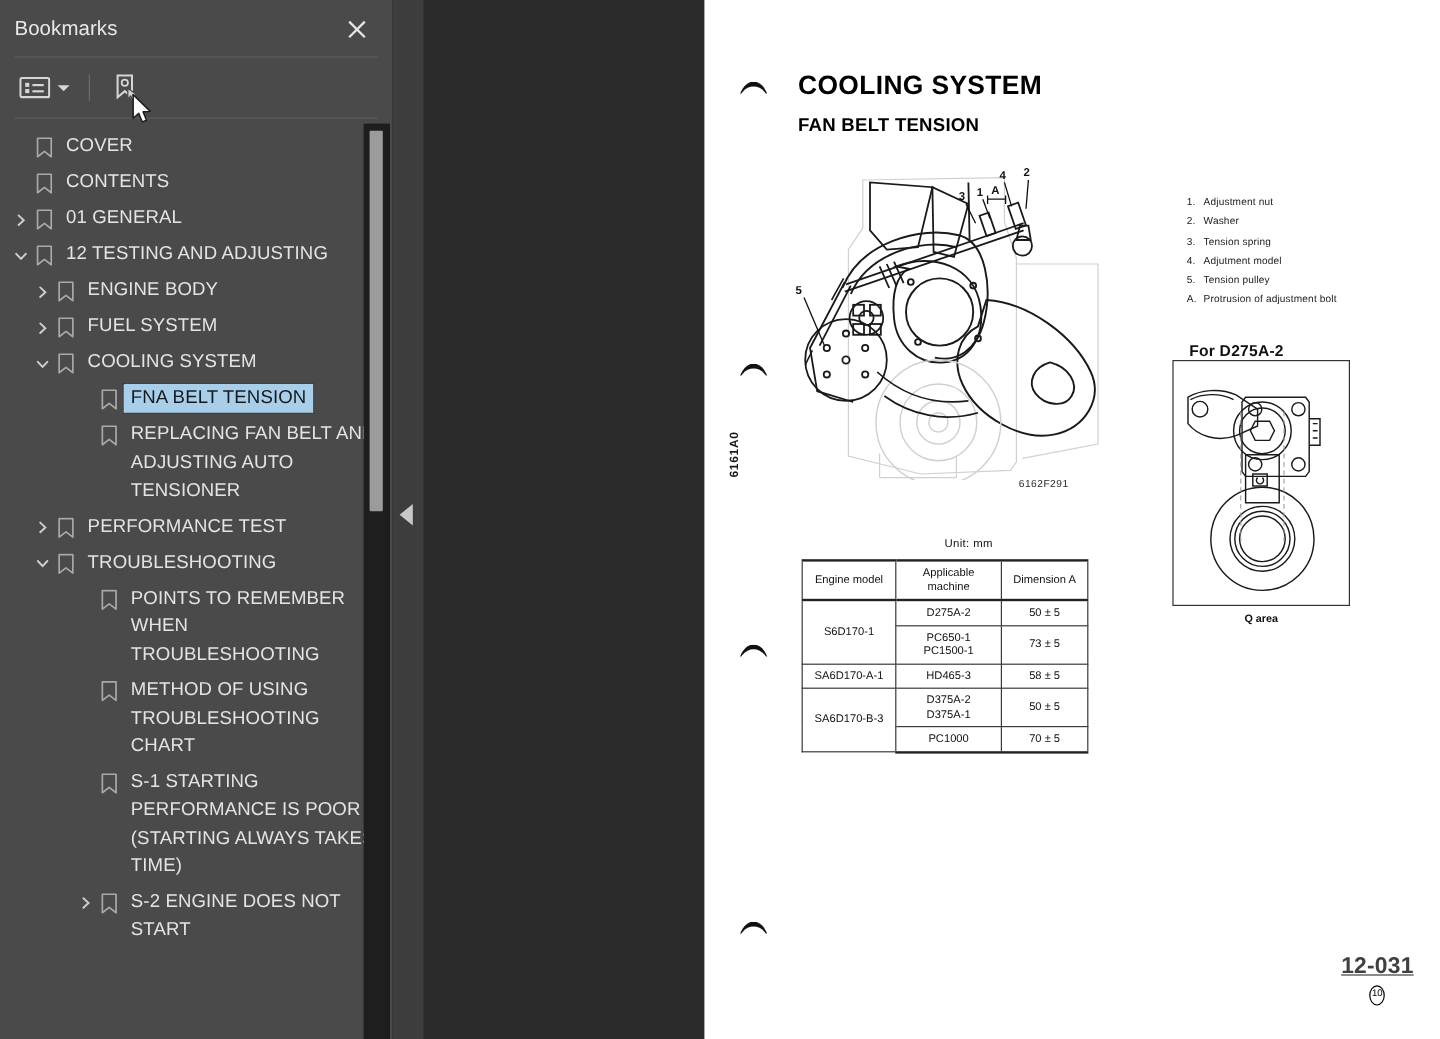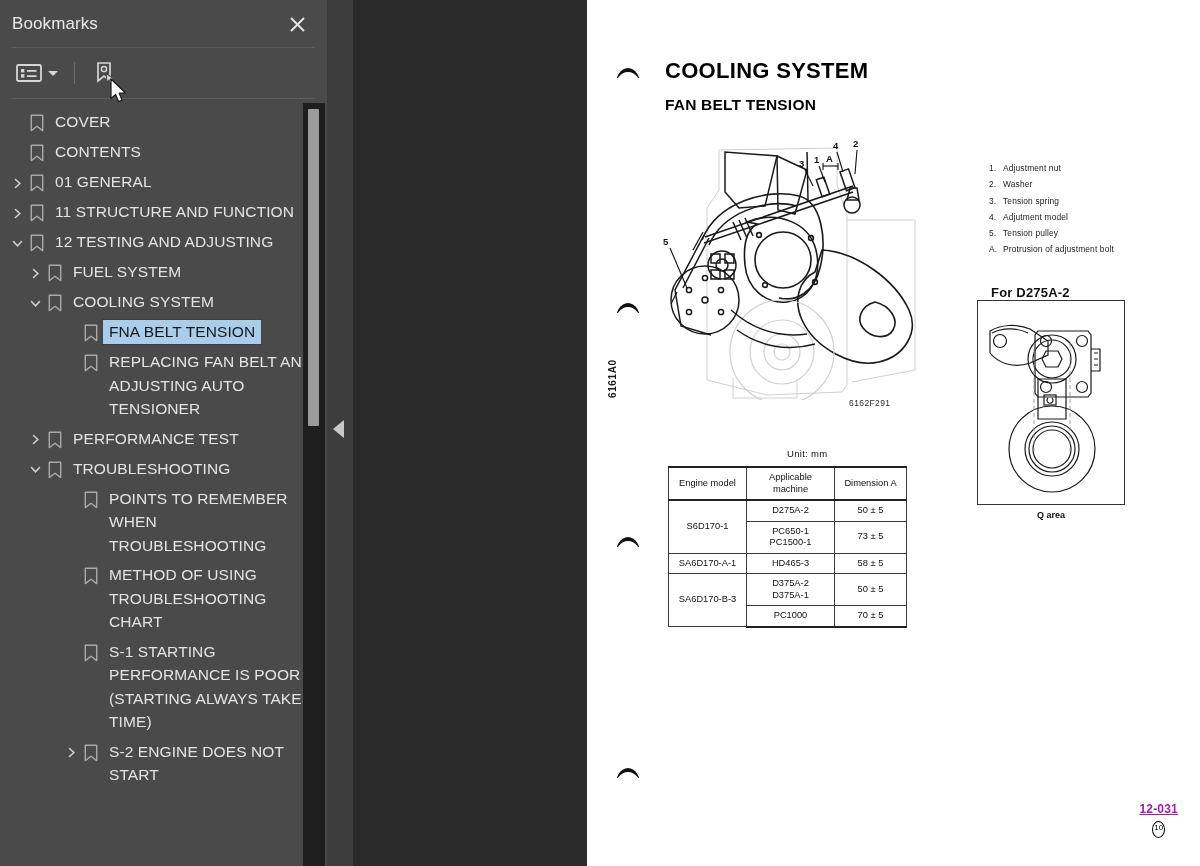--- a/index.html
+++ b/index.html
@@ -278,21 +278,21 @@
   #spec-table td.machine { width: 88px; }
   #spec-table td.dim { width: 72px; }
 
   
   #pg-footer {
     position: absolute;
     right: 22px; bottom: 28px;
     text-align: center;
   }
   #pg-num {
-    font-size: 12px; font-weight: bold; color: #a21caf;
+    font-size: 19px; font-weight: bold; color: #404040;
     letter-spacing: .2px;
     text-decoration: underline;
   }
   #pg-rev {
     margin-top: 1px;
     display: inline-block;
     font-size: 8px; color: #000;
     border: 1px solid #000;
     border-radius: 50%;
     width: 13px; height: 17px; line-height: 11px;
@@ -375,42 +375,42 @@
           <div class="bk-ico">
             <svg width="14" height="18" viewBox="0 0 14 18">
               <path d="M1.3 1.2 H12.7 V16.6 L7 12.2 L1.3 16.6 Z" fill="none" stroke="#a9a9a9" stroke-width="1.4" stroke-linejoin="round"></path>
             </svg>
           </div>
           <div class="bk-label">01 GENERAL</div>
         </div>
         <div class="bk-row lvl0">
           <div class="twisty">
             <svg width="13" height="13" viewBox="0 0 13 13">
-              <polyline points="4.5,2.5 8.8,6.5 4.5,10.5" fill="none" stroke="#cfcfcf" stroke-width="1.6" stroke-linecap="round"></polyline>
-            </svg>
-          </div>
-          <div class="bk-ico">
-            <svg width="14" height="18" viewBox="0 0 14 18">
-              <path d="M1.3 1.2 H12.7 V16.6 L7 12.2 L1.3 16.6 Z" fill="none" stroke="#a9a9a9" stroke-width="1.4" stroke-linejoin="round"></path>
-            </svg>
-          </div>
-          <div class="bk-label">11 STRUCTURE AND FUNCTION</div>
-        </div>
-        <div class="bk-row lvl0">
+              <polyline points="2.5,4.5 6.5,8.8 10.5,4.5" fill="none" stroke="#cfcfcf" stroke-width="1.6" stroke-linecap="round"></polyline>
+            </svg>
+          </div>
+          <div class="bk-ico">
+            <svg width="14" height="18" viewBox="0 0 14 18">
+              <path d="M1.3 1.2 H12.7 V16.6 L7 12.2 L1.3 16.6 Z" fill="none" stroke="#a9a9a9" stroke-width="1.4" stroke-linejoin="round"></path>
+            </svg>
+          </div>
+          <div class="bk-label">12 TESTING AND ADJUSTING</div>
+        </div>
+        <div class="bk-row lvl1">
           <div class="twisty">
             <svg width="13" height="13" viewBox="0 0 13 13">
-              <polyline points="2.5,4.5 6.5,8.8 10.5,4.5" fill="none" stroke="#cfcfcf" stroke-width="1.6" stroke-linecap="round"></polyline>
-            </svg>
-          </div>
-          <div class="bk-ico">
-            <svg width="14" height="18" viewBox="0 0 14 18">
-              <path d="M1.3 1.2 H12.7 V16.6 L7 12.2 L1.3 16.6 Z" fill="none" stroke="#a9a9a9" stroke-width="1.4" stroke-linejoin="round"></path>
-            </svg>
-          </div>
-          <div class="bk-label">12 TESTING AND ADJUSTING</div>
+              <polyline points="4.5,2.5 8.8,6.5 4.5,10.5" fill="none" stroke="#cfcfcf" stroke-width="1.6" stroke-linecap="round"></polyline>
+            </svg>
+          </div>
+          <div class="bk-ico">
+            <svg width="14" height="18" viewBox="0 0 14 18">
+              <path d="M1.3 1.2 H12.7 V16.6 L7 12.2 L1.3 16.6 Z" fill="none" stroke="#a9a9a9" stroke-width="1.4" stroke-linejoin="round"></path>
+            </svg>
+          </div>
+          <div class="bk-label">ENGINE BODY</div>
         </div>
         <div class="bk-row lvl1">
           <div class="twisty">
             <svg width="13" height="13" viewBox="0 0 13 13">
               <polyline points="4.5,2.5 8.8,6.5 4.5,10.5" fill="none" stroke="#cfcfcf" stroke-width="1.6" stroke-linecap="round"></polyline>
             </svg>
           </div>
           <div class="bk-ico">
             <svg width="14" height="18" viewBox="0 0 14 18">
               <path d="M1.3 1.2 H12.7 V16.6 L7 12.2 L1.3 16.6 Z" fill="none" stroke="#a9a9a9" stroke-width="1.4" stroke-linejoin="round"></path>

